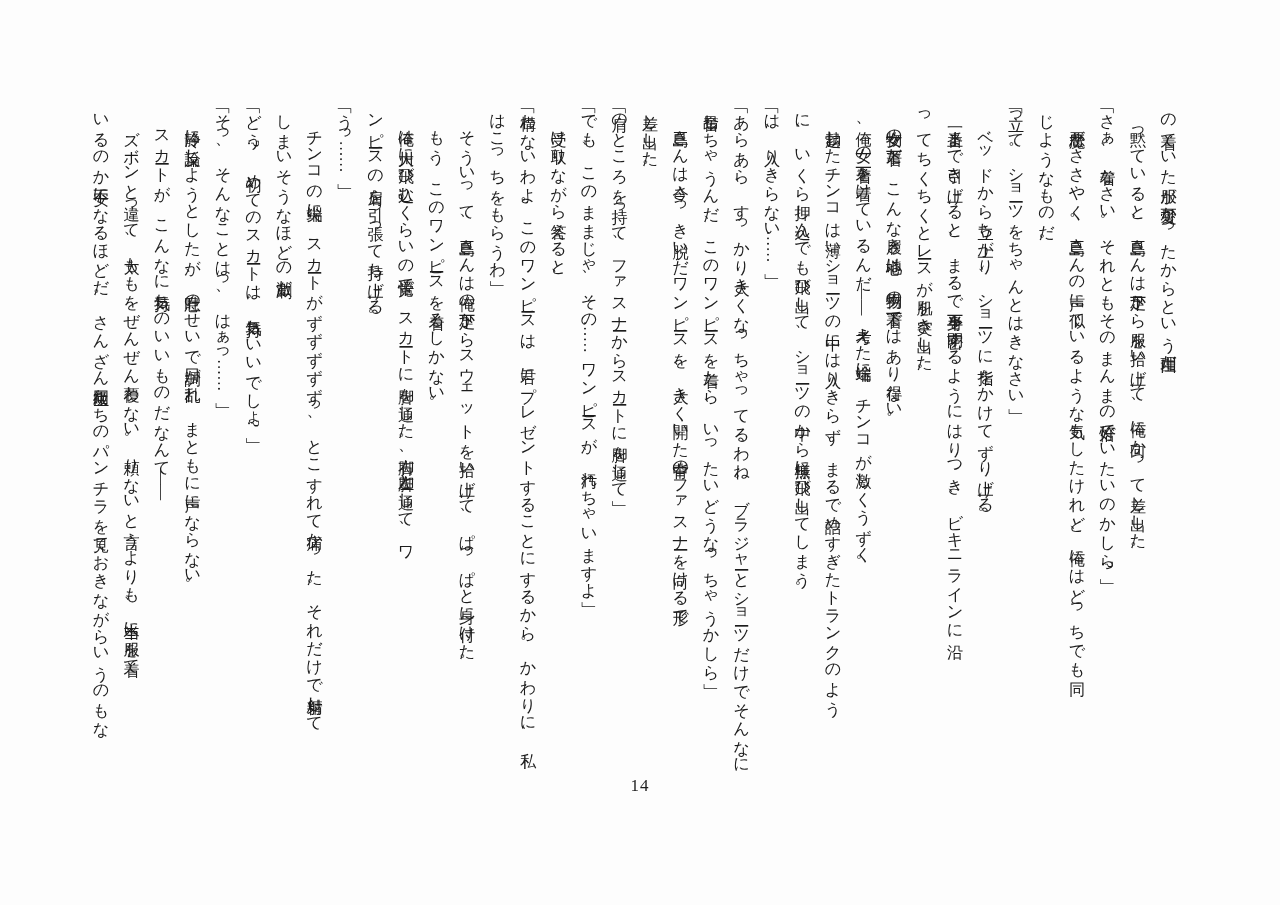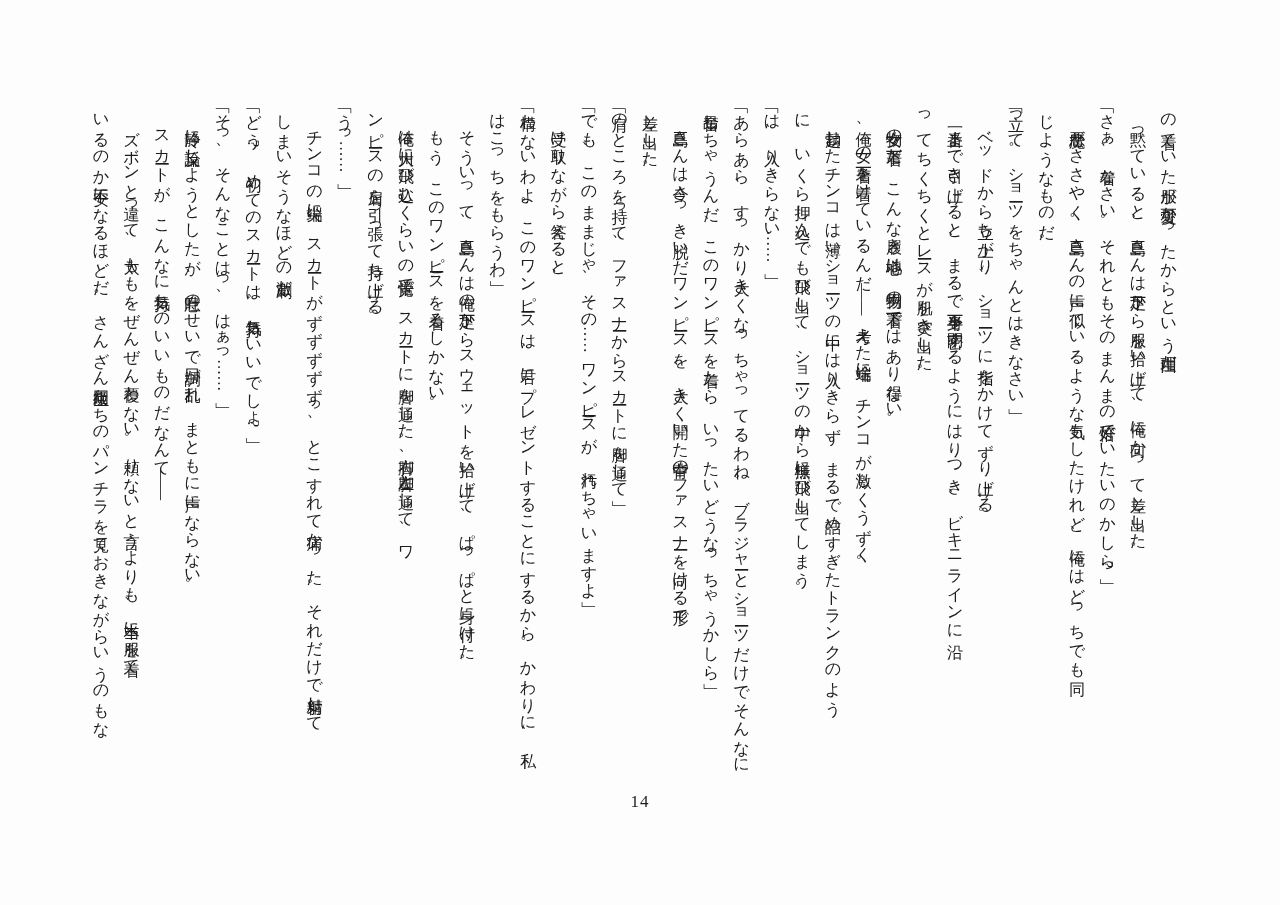--- a/index.html
+++ b/index.html
@@ -31,21 +31,21 @@
   }
   .col {
     margin: 0;
     white-space: nowrap;
   }
   .col.indent {
     text-indent: 1em;
   }
   .page-number {
     position: absolute;
-    top: 792px;
+    top: 776px;
     left: 0;
     width: 1280px;
     text-align: center;
     font-size: 17px;
     color: #1c1c1c;
     letter-spacing: 1px;
   }
 </style>
 </head>
 <body>

